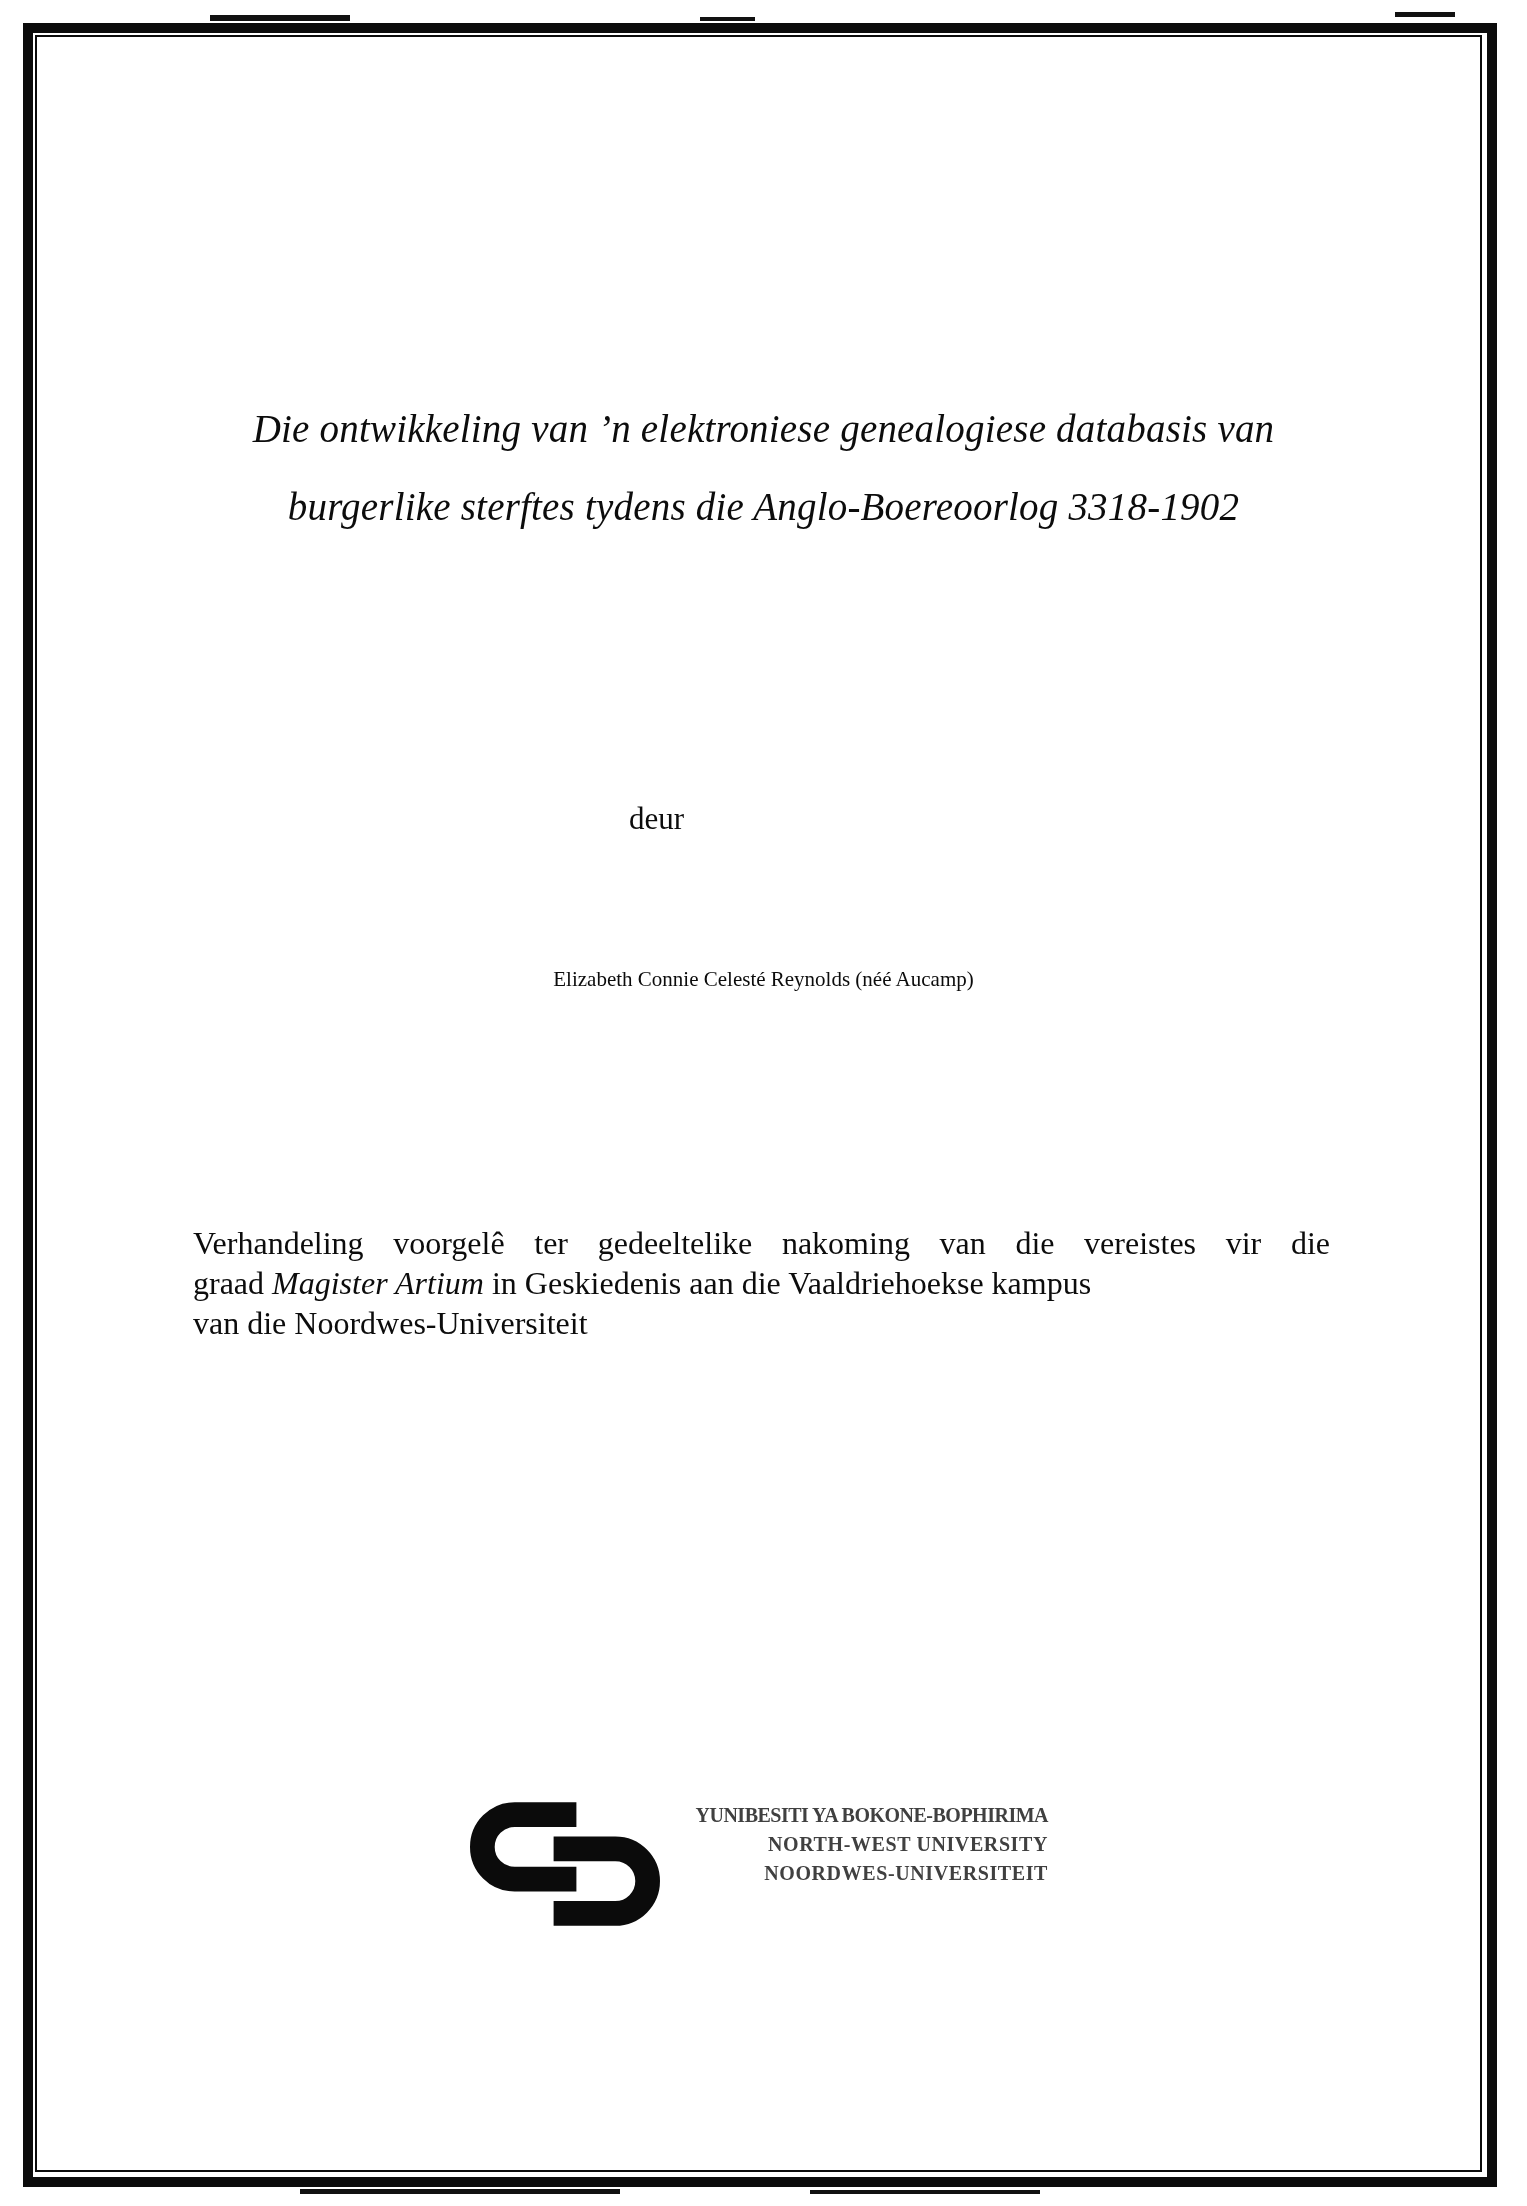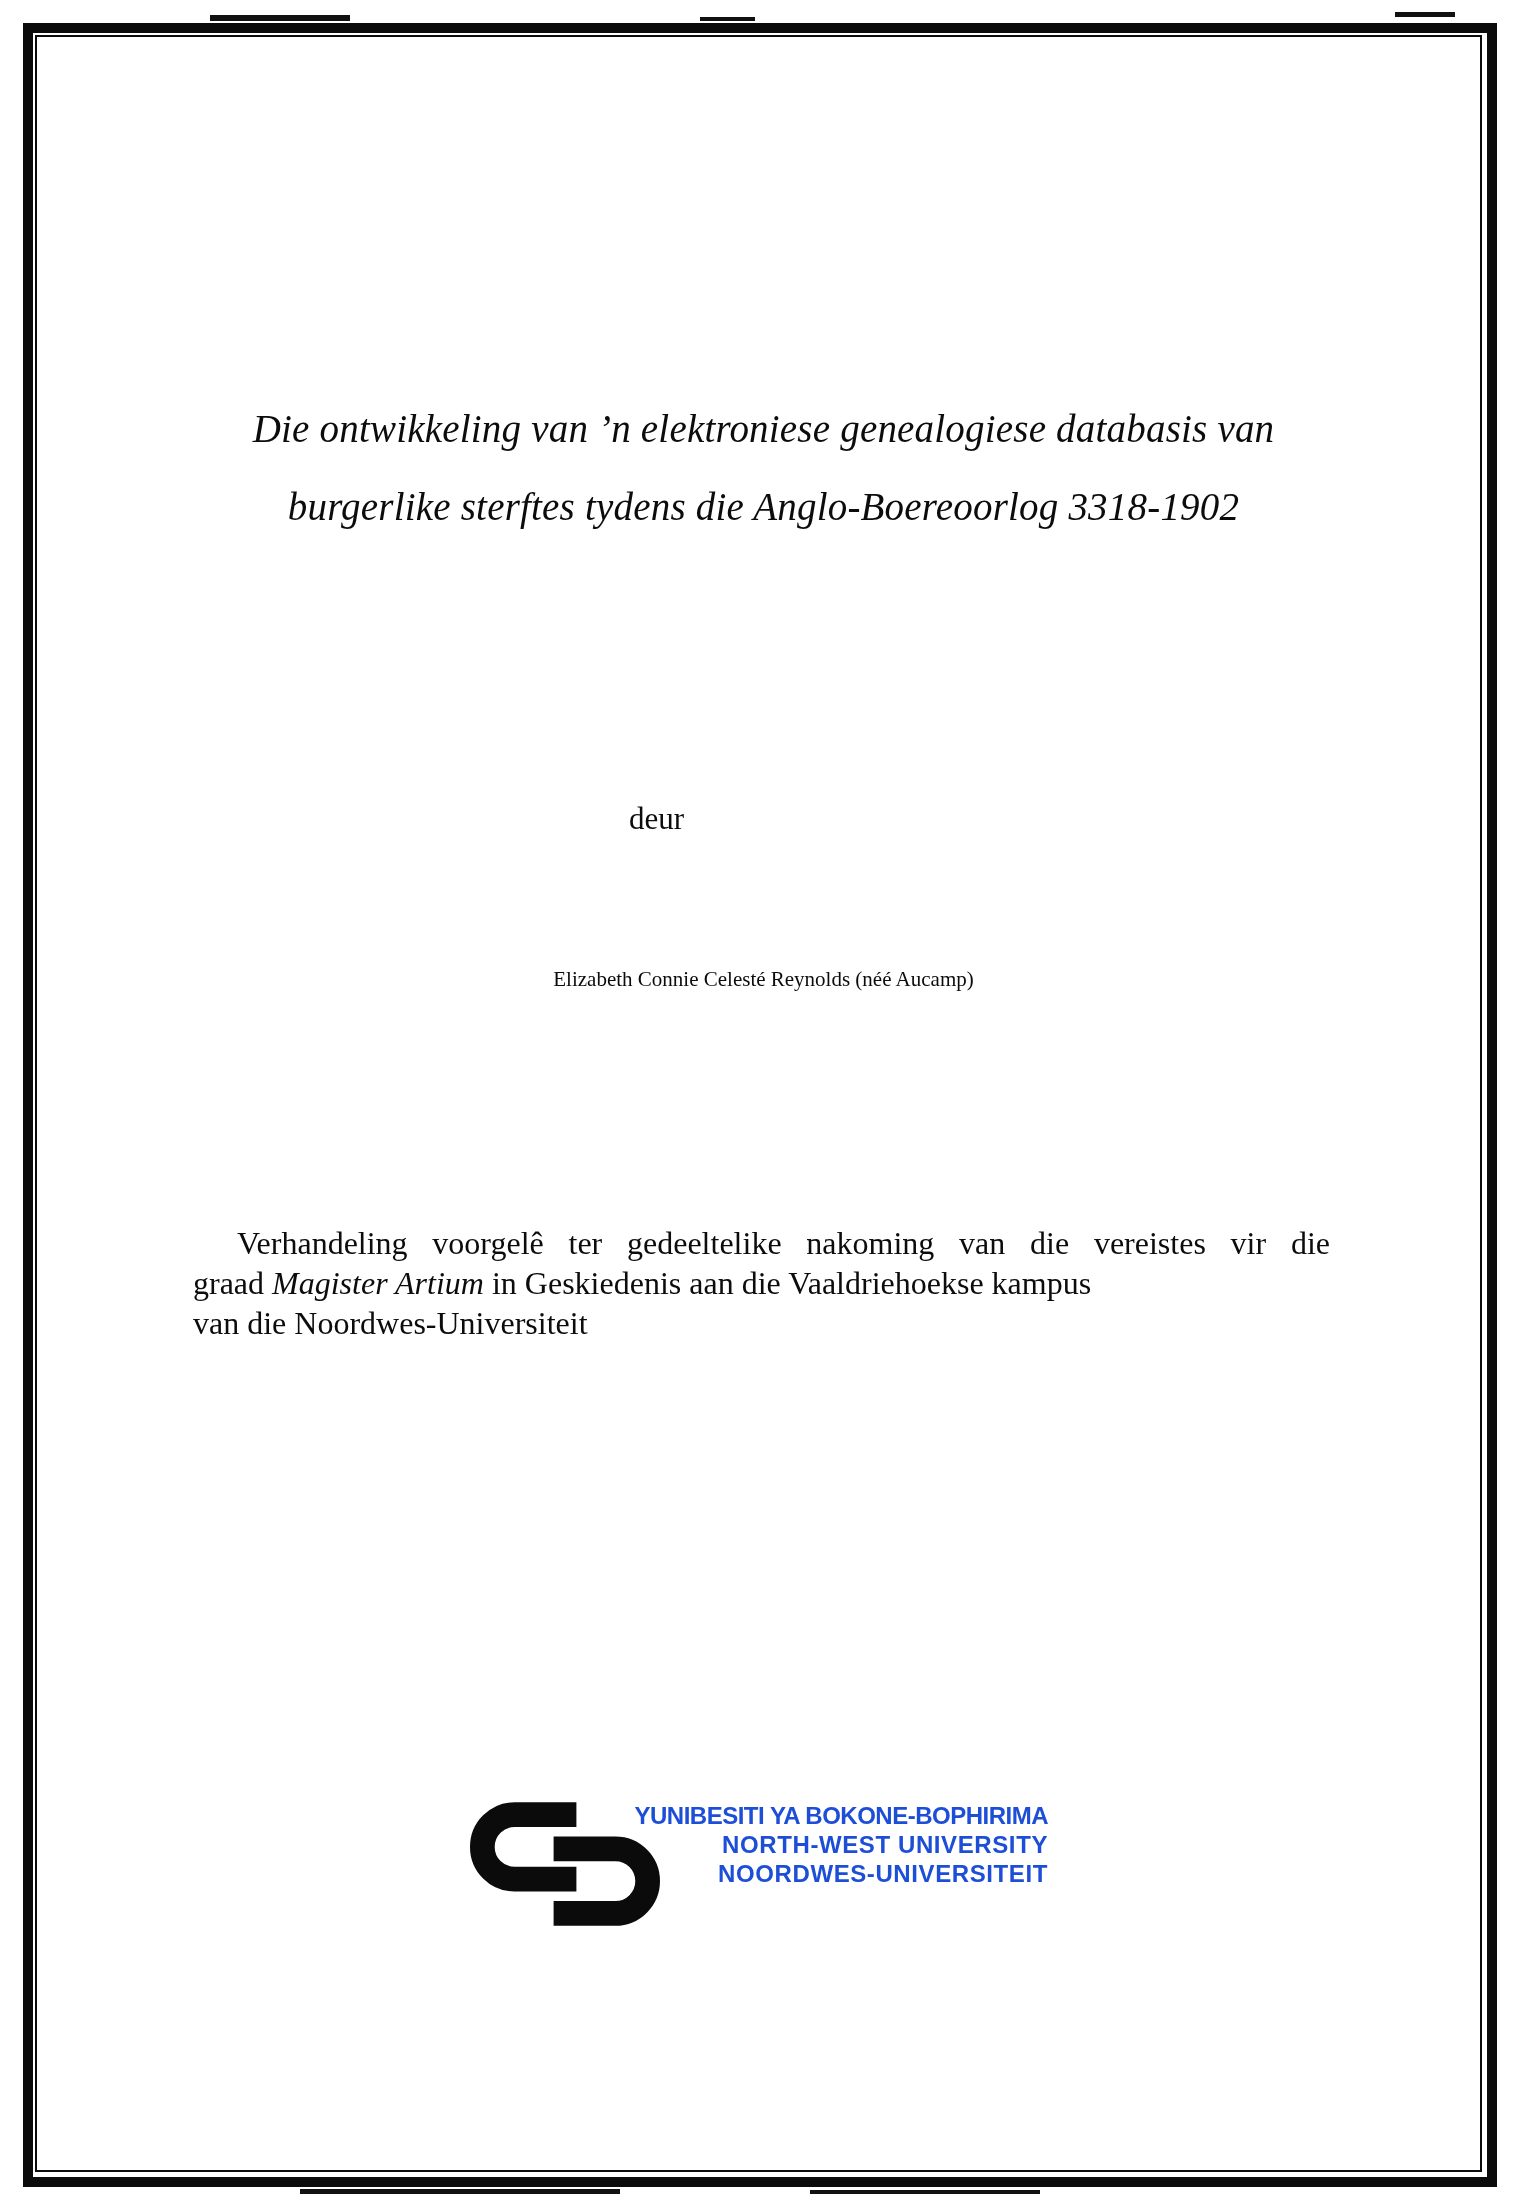--- a/index.html
+++ b/index.html
@@ -44,35 +44,35 @@
     text-align:center;font-size:31px;line-height:40px;
   }
   .author{
     position:absolute;left:0;top:957px;width:1527px;
     text-align:center;font-size:21px;line-height:44px;
   }
   .declaration{
     position:absolute;left:193px;top:1223px;width:1137px;
     font-size:32px;line-height:40px;
   }
-  .decl-line1{text-align:justify;text-align-last:justify;margin-left:44px;}
+  .decl-line1{text-align:justify;text-align-last:justify;}
   .decl-line2,.decl-line3{text-align:left;}
   .italic{font-style:italic;}
   .supervisor-block{
     position:absolute;left:183px;top:1641px;
     font-size:31px;line-height:43px;
   }
   .logo{position:absolute;left:470px;top:1801px;width:600px;height:130px;}
   .logo-mark{position:absolute;left:0;top:1px;width:190px;height:124px;}
   .logo-text{
     position:absolute;left:30px;top:0;width:548px;
     text-align:right;
-    font-family:Liberation Sans, sans-serif;
-    font-weight:700;font-size:24px;line-height:29px;
-    color:#1d4ed8;white-space:nowrap;
+    font-family:Liberation Serif, serif;
+    font-weight:700;font-size:20px;line-height:29px;
+    color:#404040;white-space:nowrap;
   }
   .logo-line1{letter-spacing:-0.5px;}
   .logo-line2{letter-spacing:0.6px;}
   .logo-line3{letter-spacing:0.6px;}
 </style>
 </head>
 <body>
 
 <div class="page">
 

